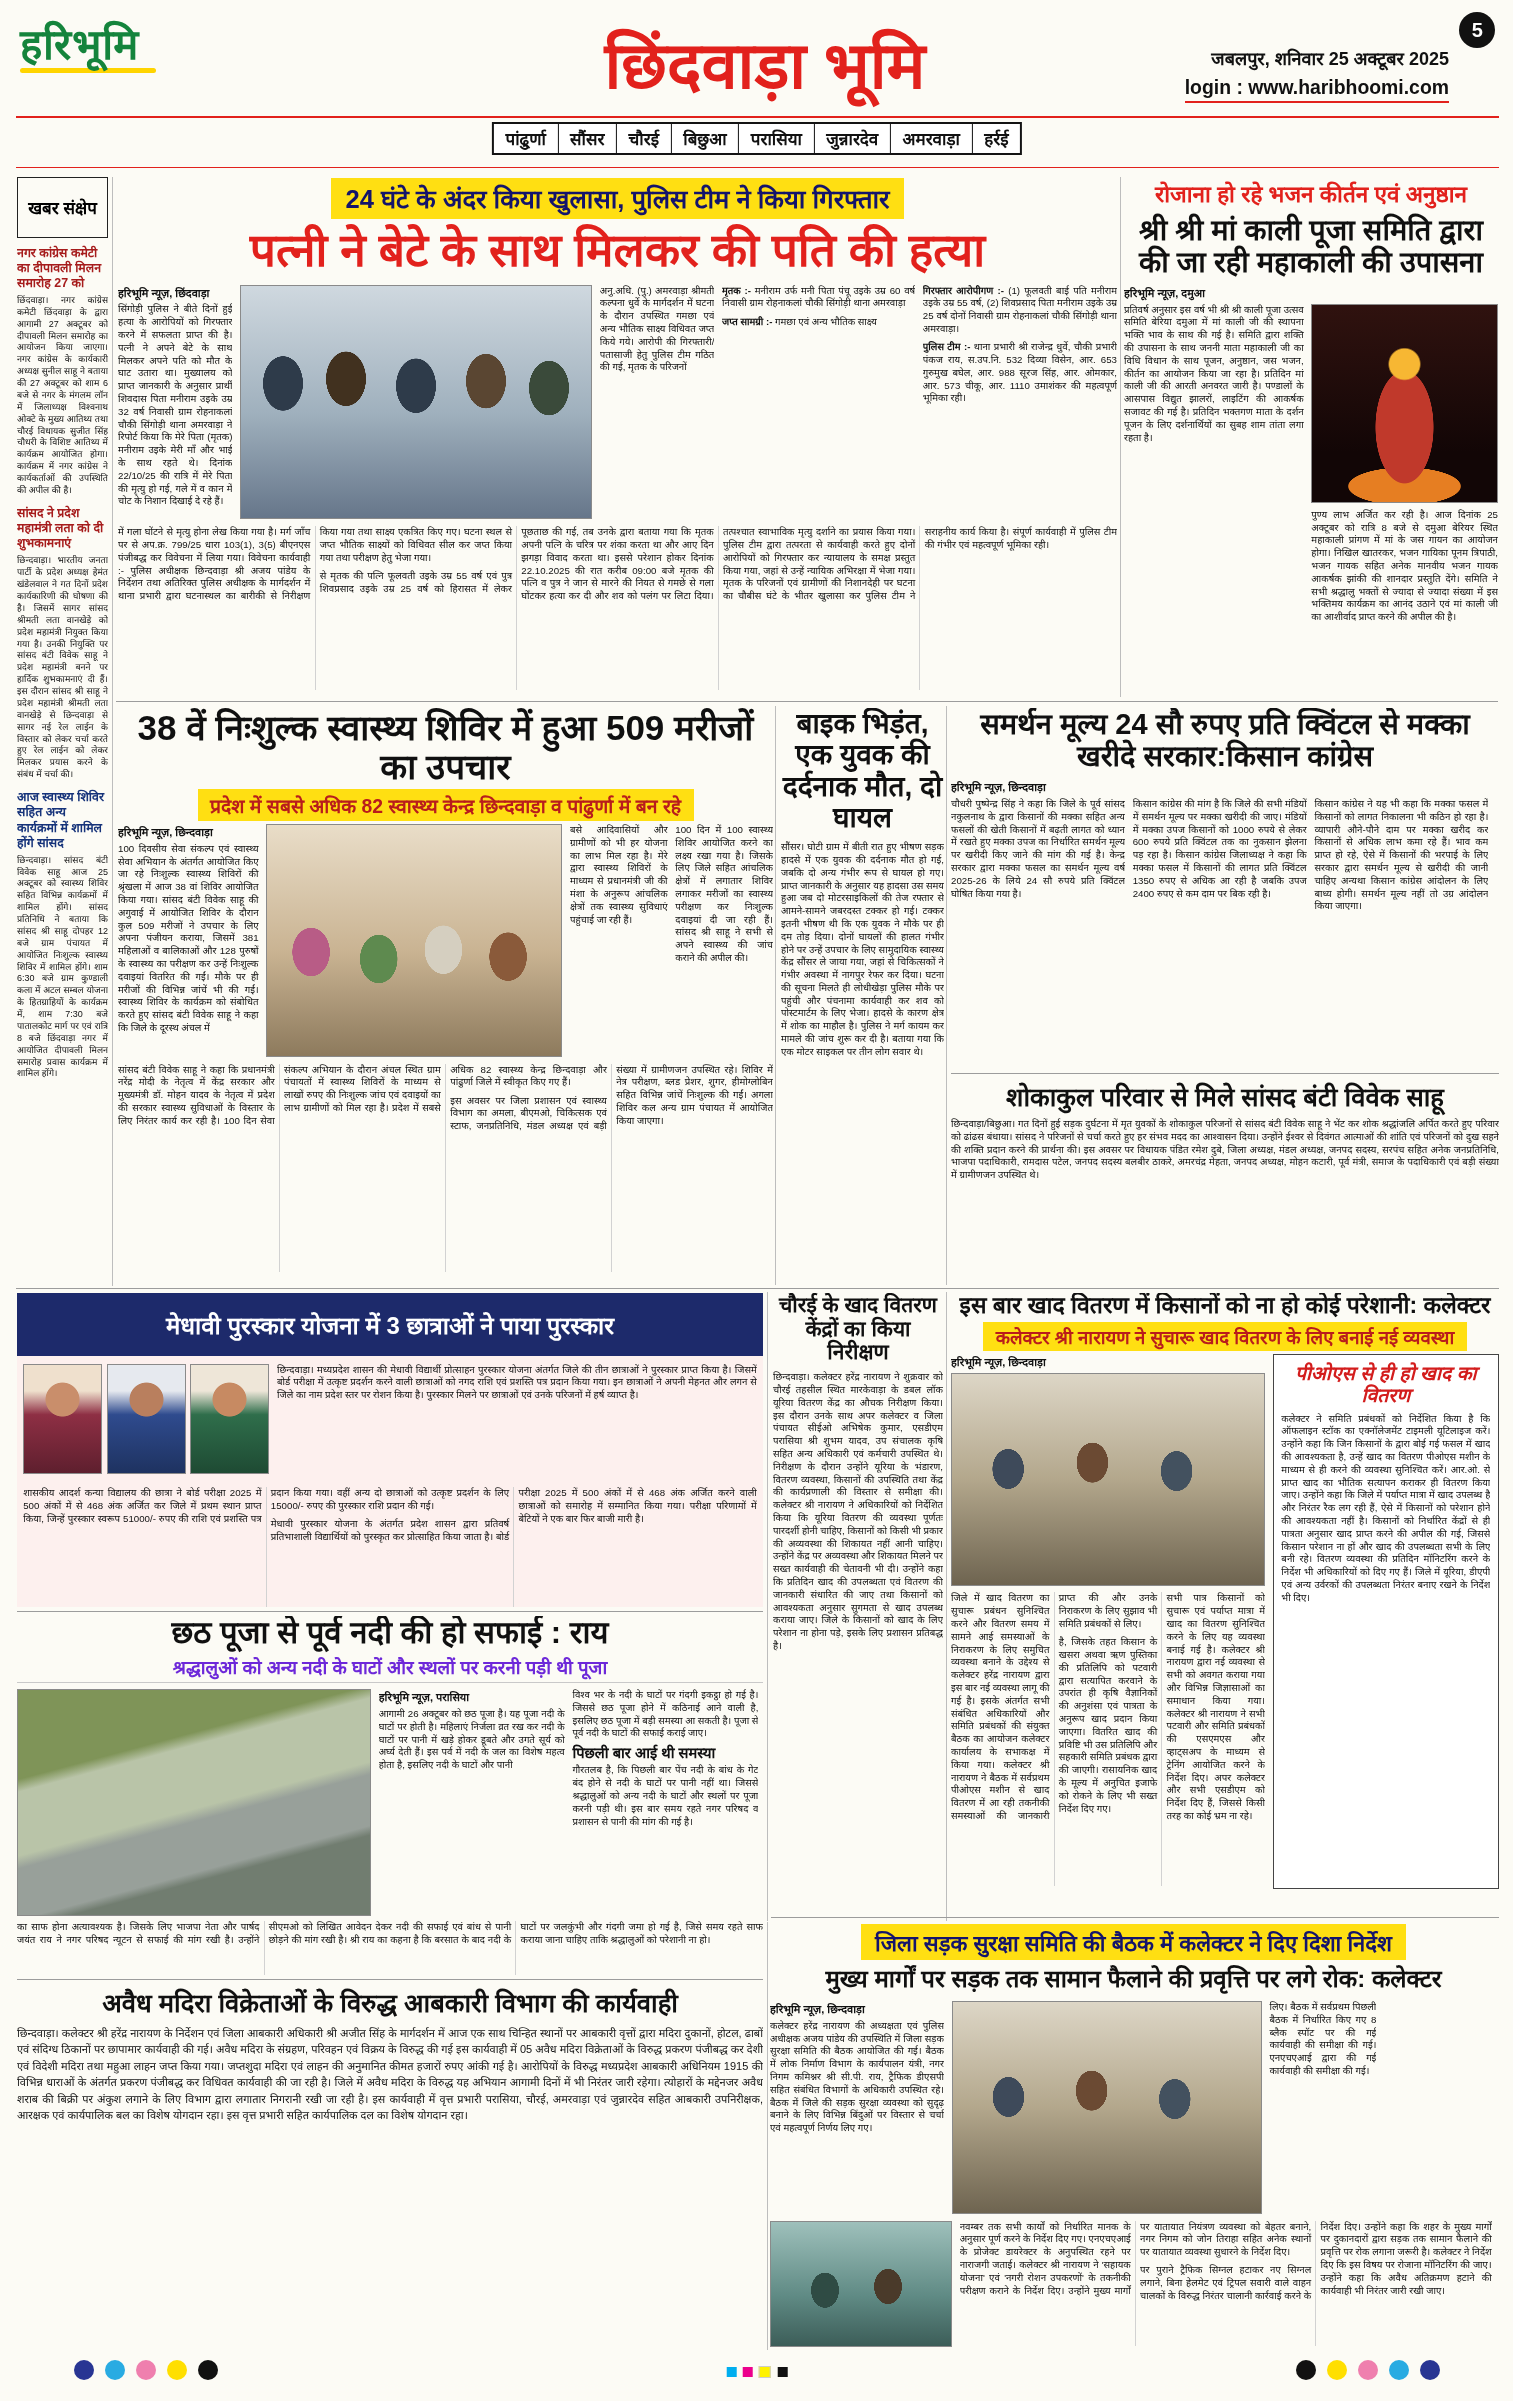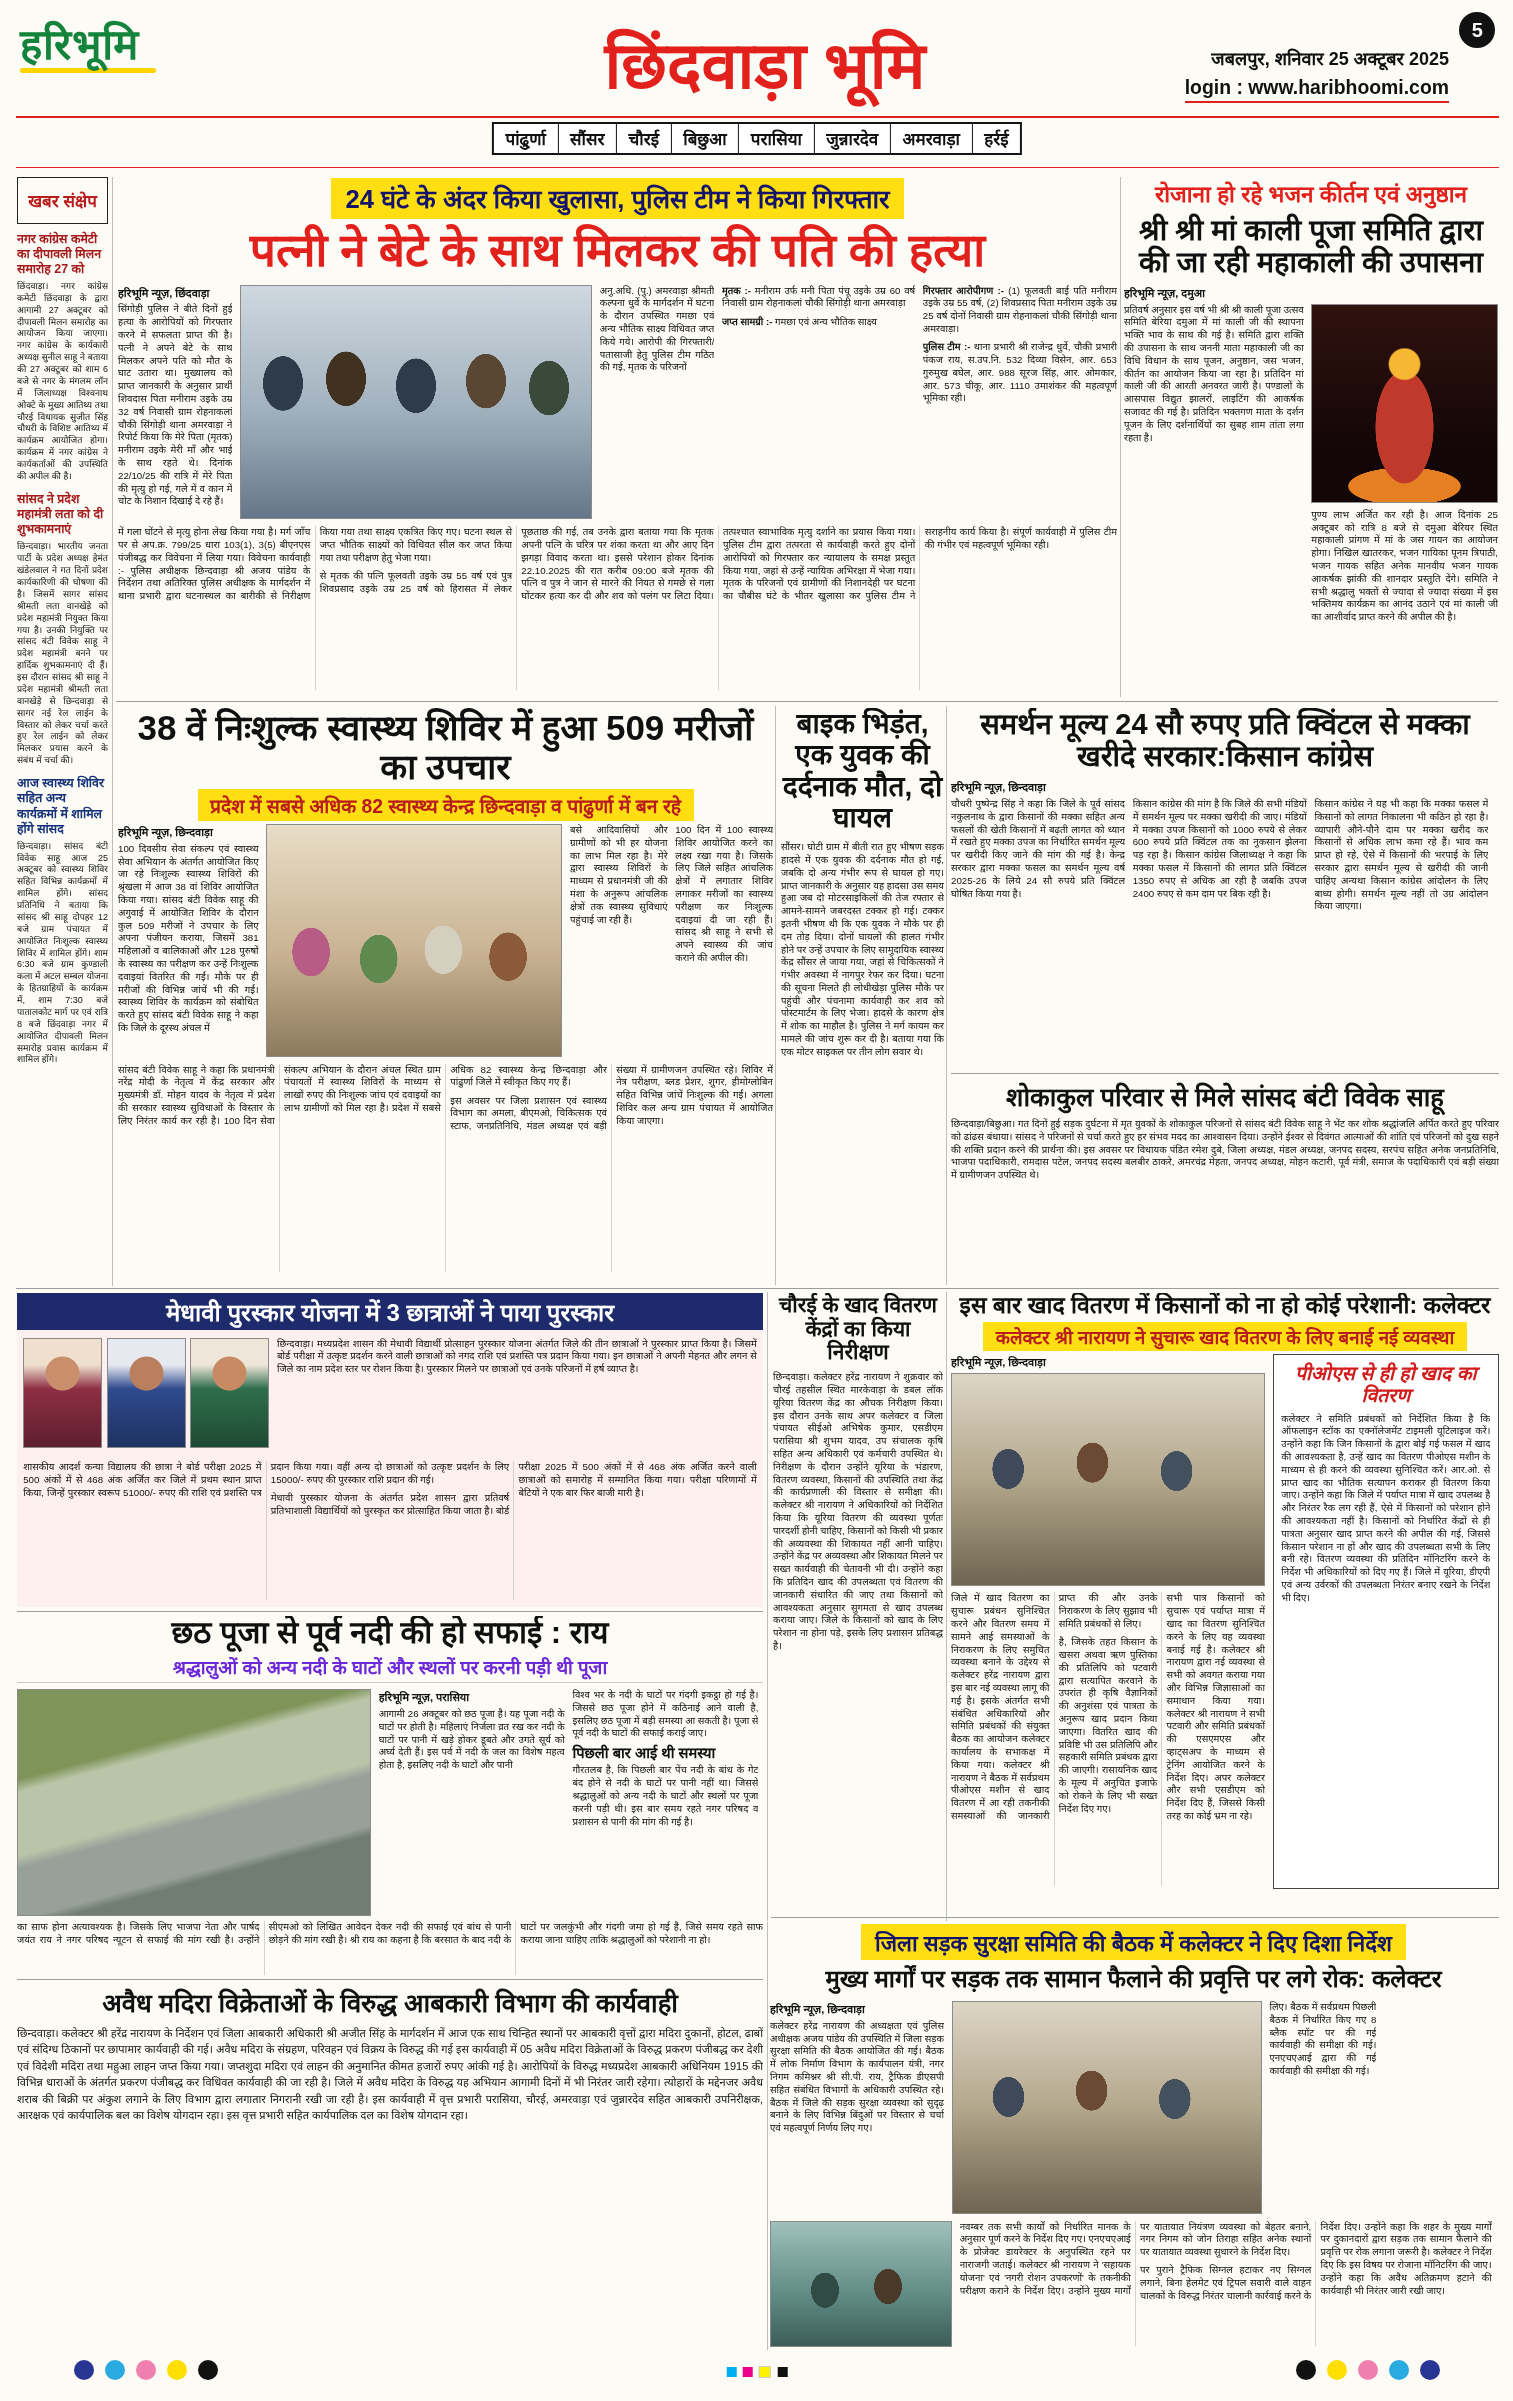--- a/index.html
+++ b/index.html
@@ -24,21 +24,21 @@
   .cols4{column-count:4;column-gap:9.3px;column-rule:0.8px solid #d2d2d2;overflow:hidden;}
   .cols3{column-count:3;column-gap:9.3px;column-rule:0.8px solid #d2d2d2;overflow:hidden;}
   .nav{position:absolute;left:50%;top:122px;transform:translateX(-50%);display:flex;border:2.3px solid #131313;background:#fff;}
   .nav span{padding:3.1px 11.6px;font-size:17px;font-weight:700;border-right:1.5px solid #131313;white-space:nowrap;}
   .nav span:last-child{border-right:none;}
   .pagenum{position:absolute;right:18.6px;top:12.4px;width:36px;height:36px;border-radius:50%;background:#111;
            color:#fff;font-size:20px;font-weight:800;display:flex;align-items:center;justify-content:center;}
   .logo{font-size:42px;font-weight:800;color:#14843c;letter-spacing:0.8px;}
   .logoswoosh{width:136px;height:5.4px;background:#ffd400;border-radius:3.1px;margin-top:-3.1px;}
   .bigtitle{position:absolute;left:16px;right:0;top:18.6px;text-align:center;font-size:65px;font-weight:800;color:#e2211c;}
-  .medhabar{background:#1d2a6b;color:#fff;font-size:24px;font-weight:800;text-align:center;padding:2px 0;}
+  .medhabar{background:#1d2a6b;color:#fff;font-size:24px;font-weight:800;text-align:center;padding:15px 0;}
   .posbox{border:1.5px solid #444;padding:7.7px;overflow:hidden;background:#fff;}
   .dot{width:20px;height:20px;border-radius:50%;}
   .sq{width:10px;height:10px;}
   .marks{position:absolute;display:flex;gap:11px;align-items:center;}
   
   .ph-police{background:
     radial-gradient(ellipse 33px 45px at 12% 42%, #2e3b4a 0 60%, transparent 61%),
     radial-gradient(ellipse 33px 45px at 30% 40%, #41311f 0 60%, transparent 61%),
     radial-gradient(ellipse 33px 45px at 50% 43%, #2e3b4a 0 60%, transparent 61%),
     radial-gradient(ellipse 33px 45px at 70% 41%, #5a4632 0 60%, transparent 61%),
@@ -104,21 +104,21 @@
   <div class="hrule" style="left:951px;width:548px;top:1073px;"></div>
   <div class="hrule" style="left:15.5px;width:1483px;top:1288px;"></div>
   <div class="vr" style="left:767px;top:1292px;height:629px;"></div>
   <div class="vr" style="left:946px;top:1292px;height:629px;"></div>
   <div class="hrule" style="left:17px;width:746px;top:1611px;"></div>
   <div class="hrule" style="left:17px;width:746px;top:1979px;"></div>
   <div class="hrule" style="left:771px;width:728px;top:1917px;"></div>
   <div class="vr" style="left:767px;top:1922px;height:428px;"></div>
 
   <div class="abs" style="left:17px;top:177px;width:91px;height:1107px;overflow:hidden;">
-    <div style="border:1.5px solid #222;text-align:center;color:#b91c1c;font-weight:800;font-size:17px;padding:11px 0;margin-bottom:7.7px;">खबर संक्षेप</div>
+    <div style="border:1.5px solid #222;text-align:center;color:#000000;font-weight:800;font-size:17px;padding:18px 0;margin-bottom:7.7px;">खबर संक्षेप</div>
     <div>
       <div style="color:#a61c1c;font-weight:800;font-size:12.4px;line-height:1.22;margin:6.2px 0 3.9px;">नगर कांग्रेस कमेटी का दीपावली मिलन समारोह 27 को</div>
       <div class="bt" style="font-size:9px;">छिंदवाड़ा। नगर कांग्रेस कमेटी छिंदवाड़ा के द्वारा आगामी 27 अक्टूबर को दीपावली मिलन समारोह का आयोजन किया जाएगा। नगर कांग्रेस के कार्यकारी अध्यक्ष सुनील साहू ने बताया की 27 अक्टूबर को शाम 6 बजे से नगर के मंगलम लॉन में जिलाध्यक्ष विश्वनाथ ओक्टे के मुख्य आतिथ्य तथा चौरई विधायक सुजीत सिंह चौधरी के विशिष्ट आतिथ्य में कार्यक्रम आयोजित होगा। कार्यक्रम में नगर कांग्रेस ने कार्यकर्ताओं की उपस्थिति की अपील की है।</div>
     </div>
     <div>
       <div style="color:#a61c1c;font-weight:800;font-size:12.4px;line-height:1.22;margin:9.3px 0 3.9px;">सांसद ने प्रदेश महामंत्री लता को दी शुभकामनाएं</div>
       <div class="bt" style="font-size:9px;">छिन्दवाड़ा। भारतीय जनता पार्टी के प्रदेश अध्यक्ष हेमंत खंडेलवाल ने गत दिनों प्रदेश कार्यकारिणी की घोषणा की है। जिसमें सागर सांसद श्रीमती लता वानखेड़े को प्रदेश महामंत्री नियुक्त किया गया है। उनकी नियुक्ति पर सांसद बंटी विवेक साहू ने प्रदेश महामंत्री बनने पर हार्दिक शुभकामनाएं दी हैं। इस दौरान सांसद श्री साहू ने प्रदेश महामंत्री श्रीमती लता वानखेड़े से छिन्दवाड़ा से सागर नई रेल लाईन के विस्तार को लेकर चर्चा करते हुए रेल लाईन को लेकर मिलकर प्रयास करने के संबंध में चर्चा की।</div>
     </div>
     <div>
       <div style="color:#16337a;font-weight:800;font-size:12.4px;line-height:1.22;margin:9.3px 0 3.9px;">आज स्वास्थ्य शिविर सहित अन्य कार्यक्रमों में शामिल होंगे सांसद</div>

